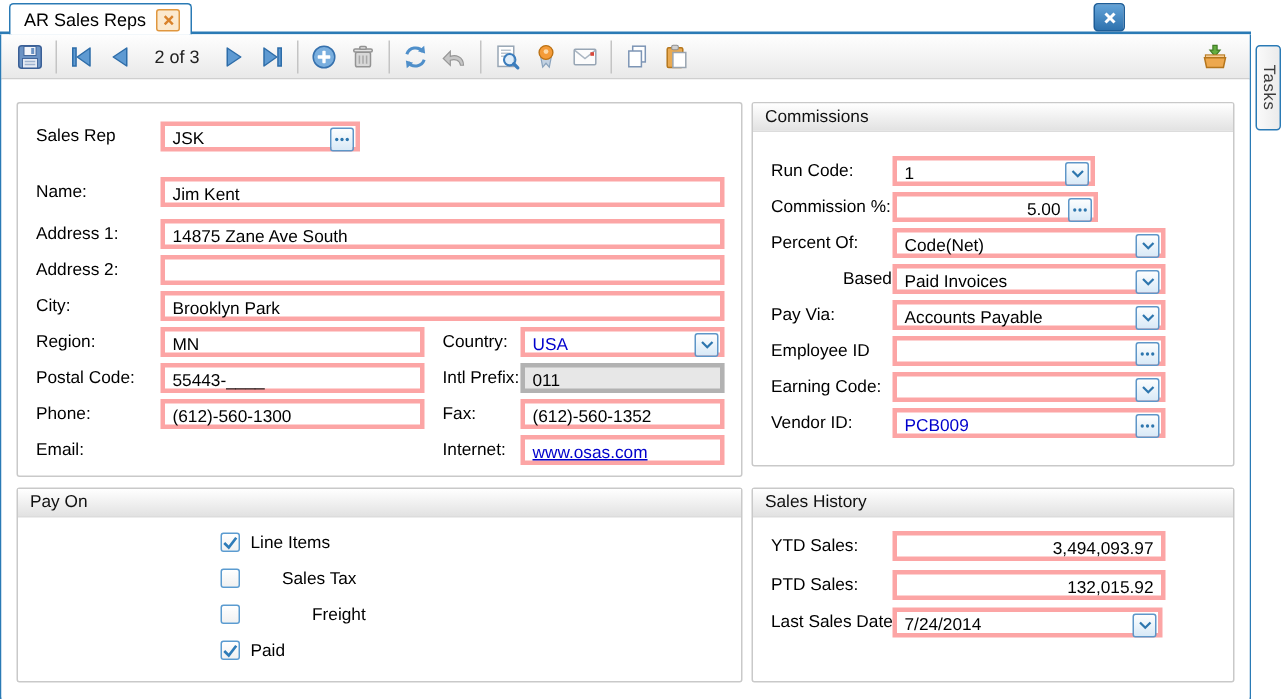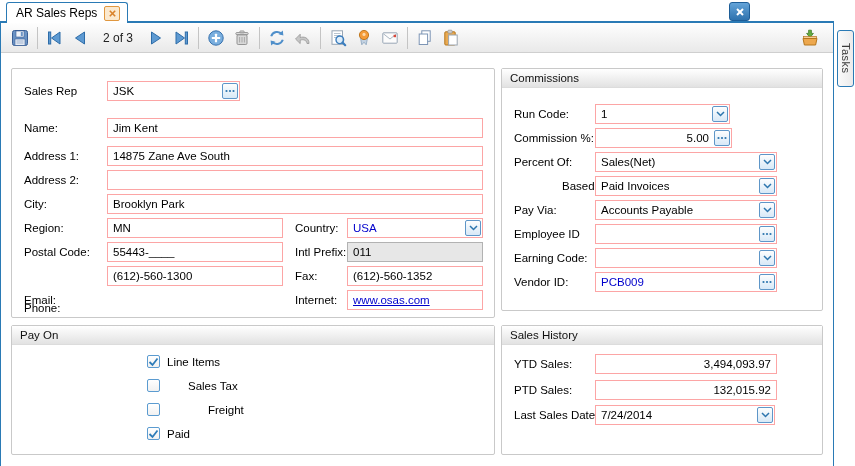--- a/index.html
+++ b/index.html
@@ -23,21 +23,21 @@
   .tb-right{margin-left:auto;margin-right:4px;}
 
   .content{position:relative;height:413px;background:#fff;}
 
   
   .gb{position:absolute;border:1px solid #c9c9c9;border-radius:2px;background:#fff;box-sizing:border-box;}
   .gb-head{height:18px;background:linear-gradient(180deg,#ffffff,#e2e2e2);border-bottom:1px solid #dcdcdc;font-size:11.5px;line-height:18px;padding-left:8px;color:#111;}
 
   
   .lbl{position:absolute;line-height:20px;white-space:nowrap;color:#000;}
-  .ctl{position:absolute;height:20px;background:#fff;border:1px solid #fca5a5;box-sizing:border-box;}
+  .ctl{position:absolute;height:20px;background:#fff;border:3px solid #fca5a5;box-sizing:border-box;}
   .ctl .val{position:absolute;left:5px;top:2px;line-height:15px;white-space:nowrap;}
   .ctl .val.r{left:auto;right:5px;}
   .ctl .val.rb{left:auto;right:22px;margin-left:15px;}
   .ctl.disabled{background:#e7e7e7;border-color:#b2b2b2;}
   .link{color:#0000cc;text-decoration:underline;}
   .bluetxt{color:#0000cc;}
   .sbtn{position:absolute;right:1px;top:1px;width:16px;height:16px;box-sizing:border-box;border:1px solid #5e96c8;border-radius:2px;background:linear-gradient(180deg,#fdfefe,#d8e9f7);display:flex;align-items:center;justify-content:center;}
 
   
   .cb-row{position:absolute;display:flex;align-items:center;gap:7px;height:15px;}
@@ -241,21 +241,21 @@
 
         <div class="lbl" style="left:12px;top:173px;text-align:center;">Postal Code:</div>
         <div class="ctl" style="left:95px;top:173px;width:176px;">
           <span class="val">55443-____</span>
         </div>
         <div class="lbl" style="left:283px;top:173px;">Intl Prefix:</div>
         <div class="ctl disabled" style="left:335px;top:173px;width:136px;">
           <span class="val">011</span>
         </div>
 
-        <div class="lbl" style="left:12px;top:197px;margin-top:32px;">Phone:</div>
+        <div class="lbl" style="left:12px;top:197px;">Phone:</div>
         <div class="ctl" style="left:95px;top:197px;width:176px;">
           <span class="val">(612)-560-1300</span>
         </div>
         <div class="lbl" style="left:283px;top:197px;">Fax:</div>
         <div class="ctl" style="left:335px;top:197px;width:136px;">
           <span class="val">(612)-560-1352</span>
         </div>
 
         <div class="lbl" style="left:12px;top:221px;">Email:</div>
         <div class="lbl" style="left:283px;top:221px;">Internet:</div>
@@ -284,21 +284,21 @@
               <svg width="10" height="4">
                 <circle cx="1.5" cy="2" r="1.1" fill="#2d76ae"></circle>
                 <circle cx="5" cy="2" r="1.1" fill="#2d76ae"></circle>
                 <circle cx="8.5" cy="2" r="1.1" fill="#2d76ae"></circle>
               </svg>
             </span>
         </div>
 
         <div class="lbl" style="left:12px;top:83px;">Percent Of:</div>
         <div class="ctl" style="left:93px;top:83px;width:182px;">
-          <span class="val">Sales(Net)</span>
+          <span class="val">Code(Net)</span>
           <span class="sbtn">
               <svg width="9" height="6" viewBox="0 0 9 6">
                 <polyline points="1,1 4.5,4.5 8,1" fill="none" stroke="#2d76ae" stroke-width="1.5"></polyline>
               </svg>
             </span>
         </div>
 
         <div class="lbl" style="left:12px;top:107px;padding-left:48px;">Based On:</div>
         <div class="ctl" style="left:93px;top:107px;width:182px;">
           <span class="val">Paid Invoices</span>

